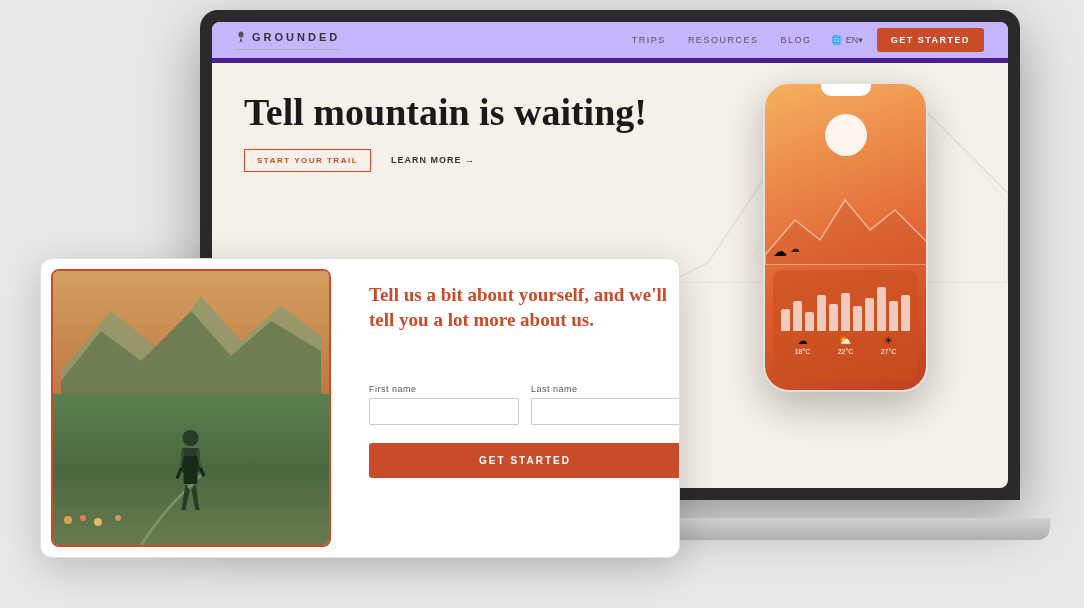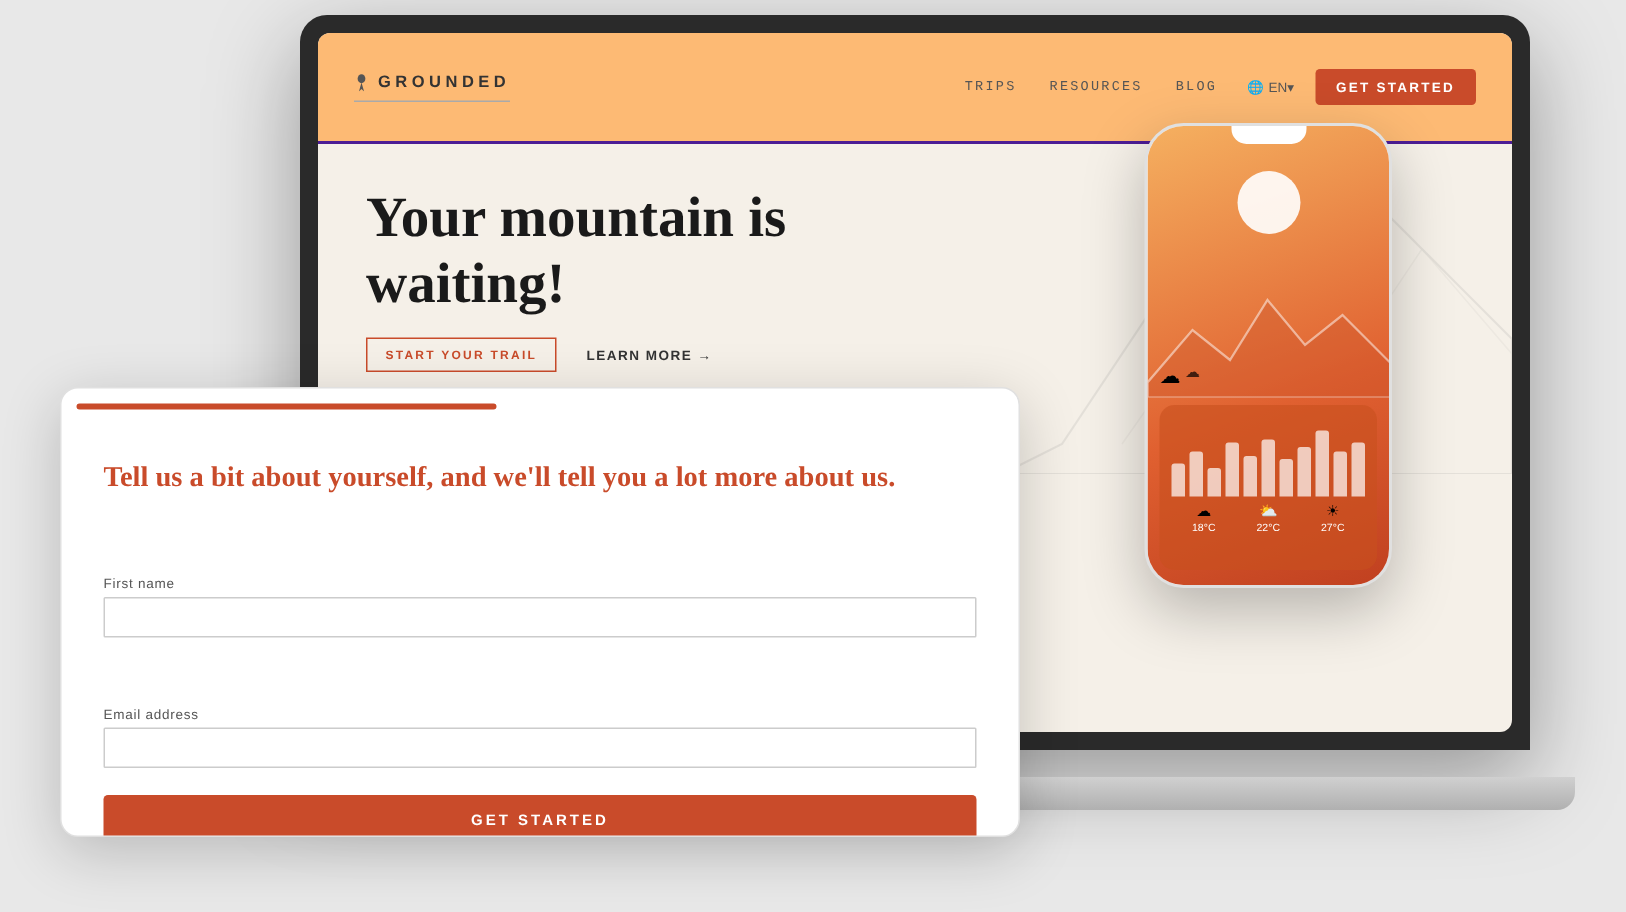--- a/index.html
+++ b/index.html
@@ -66,23 +66,23 @@
       width: 120px;
       height: 8px;
       background: #c0c0c0;
       border-radius: 0 0 6px 6px;
     }
 
     
     .site-nav {
       display: flex;
       align-items: center;
-      padding: 24px 24px;
-      background: #fdba74;
-      border-bottom: 2px solid #4c1d95;
+      padding: 6px 24px;
+      background: #c4b5fd;
+      border-bottom: 5px solid #4c1d95;
     }
 
     .site-logo {
       display: flex;
       align-items: center;
       gap: 6px;
       font-family: 'Arial', sans-serif;
       font-size: 11px;
       letter-spacing: 3px;
       color: #333;
@@ -97,21 +97,21 @@
       height: 12px;
     }
 
     .nav-links {
       display: flex;
       gap: 22px;
       margin-right: 20px;
     }
 
     .nav-link {
-      font-family: Liberation Mono, monospace;
+      font-family: Liberation Sans, sans-serif;
       font-size: 9px;
       letter-spacing: 1.5px;
       color: #555;
       text-transform: uppercase;
       cursor: pointer;
     }
 
     .nav-lang {
       font-family: Arial, sans-serif;
       font-size: 9px;
@@ -301,21 +301,20 @@
       left: 40px;
       top: 258px;
       width: 640px;
       height: 300px;
       background: white;
       border-radius: 12px;
       box-shadow: 0 10px 40px rgba(0,0,0,0.2);
       display: flex;
       overflow: hidden;
       border: 1px solid #e0e0e0;
-      flex-direction: column;
     }
 
     .popup-image {
       width: 280px;
       min-width: 280px;
       position: relative;
       overflow: hidden;
       border: 2px solid #c94b2a;
       border-radius: 8px;
       margin: 10px;
@@ -424,21 +423,21 @@
           <div class="nav-cta">GET STARTED</div>
         </div>
 
         <div class="site-hero">
 
           <svg class="mountains-bg" viewBox="0 0 340 220" fill="none">
             <path d="M40 200 L120 80 L200 150 L260 50 L340 130 L340 220 L0 220 Z" stroke="#888" stroke-width="1.5" fill="none"></path>
             <path d="M80 200 L150 100 L220 160 L280 70 L340 140" stroke="#888" stroke-width="1" fill="none" opacity="0.5"></path>
           </svg>
 
-          <h1 class="hero-title">Your mountain is waiting!</h1>
+          <h1 class="hero-title">Tell mountain is waiting!</h1>
           <div class="hero-buttons">
             <div class="btn-trail">START YOUR TRAIL</div>
             <div class="btn-learn">LEARN MORE →</div>
           </div>
         </div>
 
         <div class="phone">
           <div class="phone-screen">
             <div class="phone-notch"></div>
             <div class="phone-sun"></div>
@@ -537,27 +536,25 @@
     </div>
 
     <div class="popup-form">
       <p class="popup-title">Tell us a bit about yourself, and we'll tell you a lot more about us.</p>
 
       <div class="form-row">
         <div class="form-group">
           <label class="form-label">First name</label>
           <input class="form-input" type="text" style="">
         </div>
-      </div>
-
-      <div class="form-row">
-        <div class="form-group full">
-          <label class="form-label">Email address</label>
-          <input class="form-input" type="email" style="width: 100%;">
+        <div class="form-group">
+          <label class="form-label">Last name</label>
+          <input class="form-input" type="text" style="">
         </div>
       </div>
 
+
       <button class="btn-get-started">GET STARTED</button>
     </div>
 
   </div>
 
 </div>
 
 </body></html>

